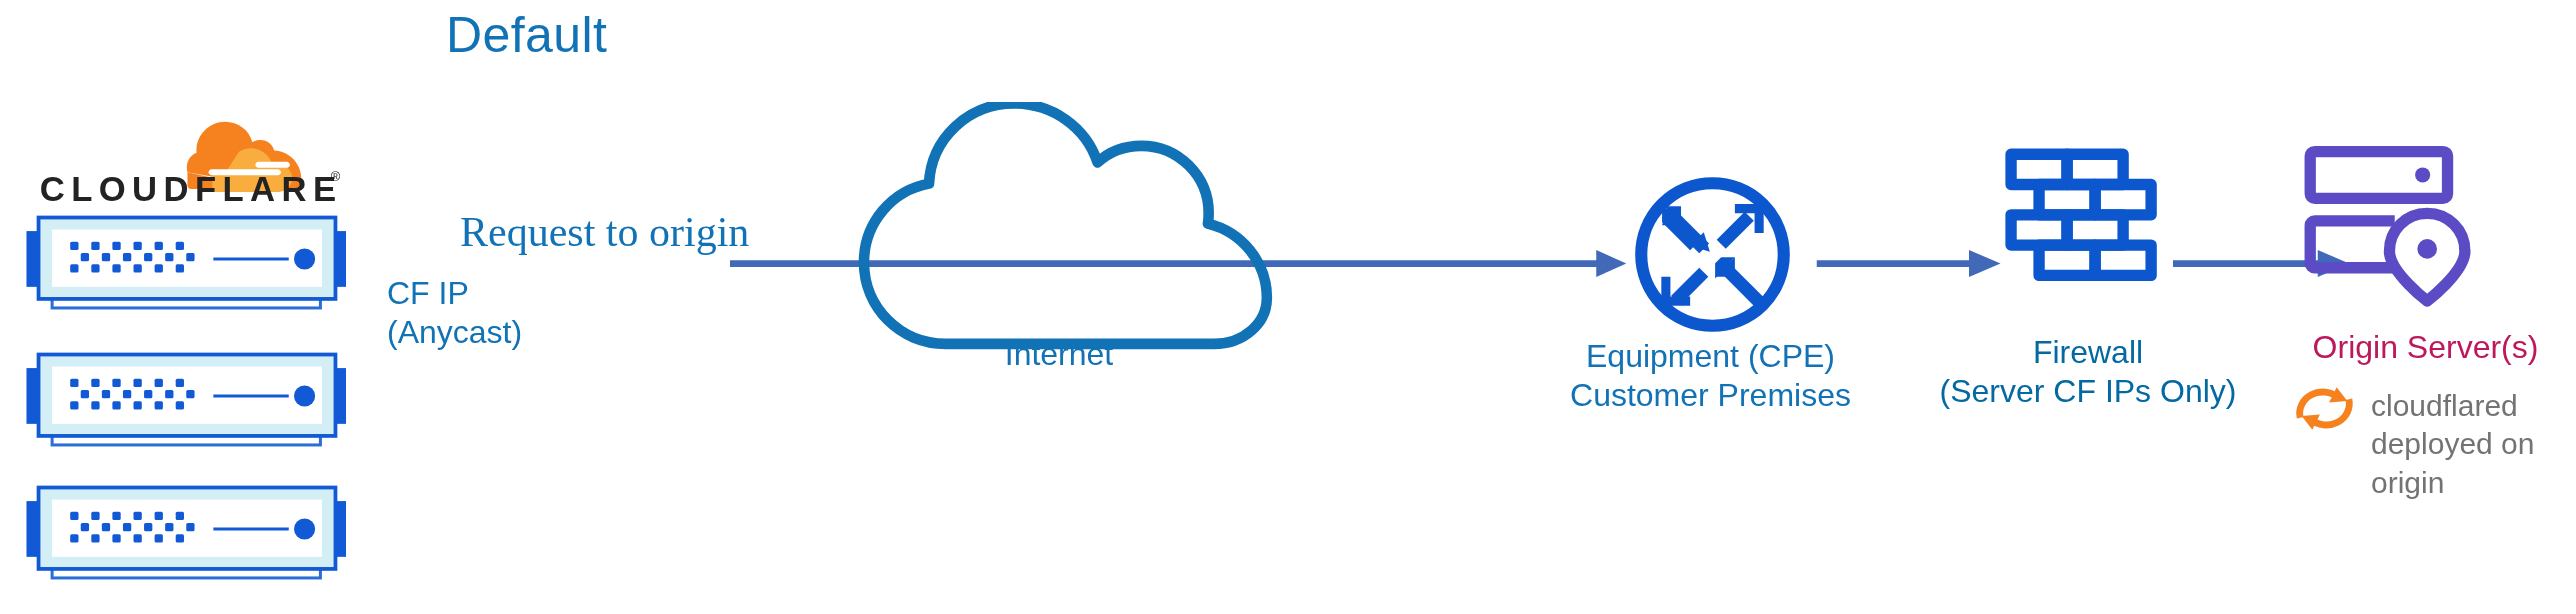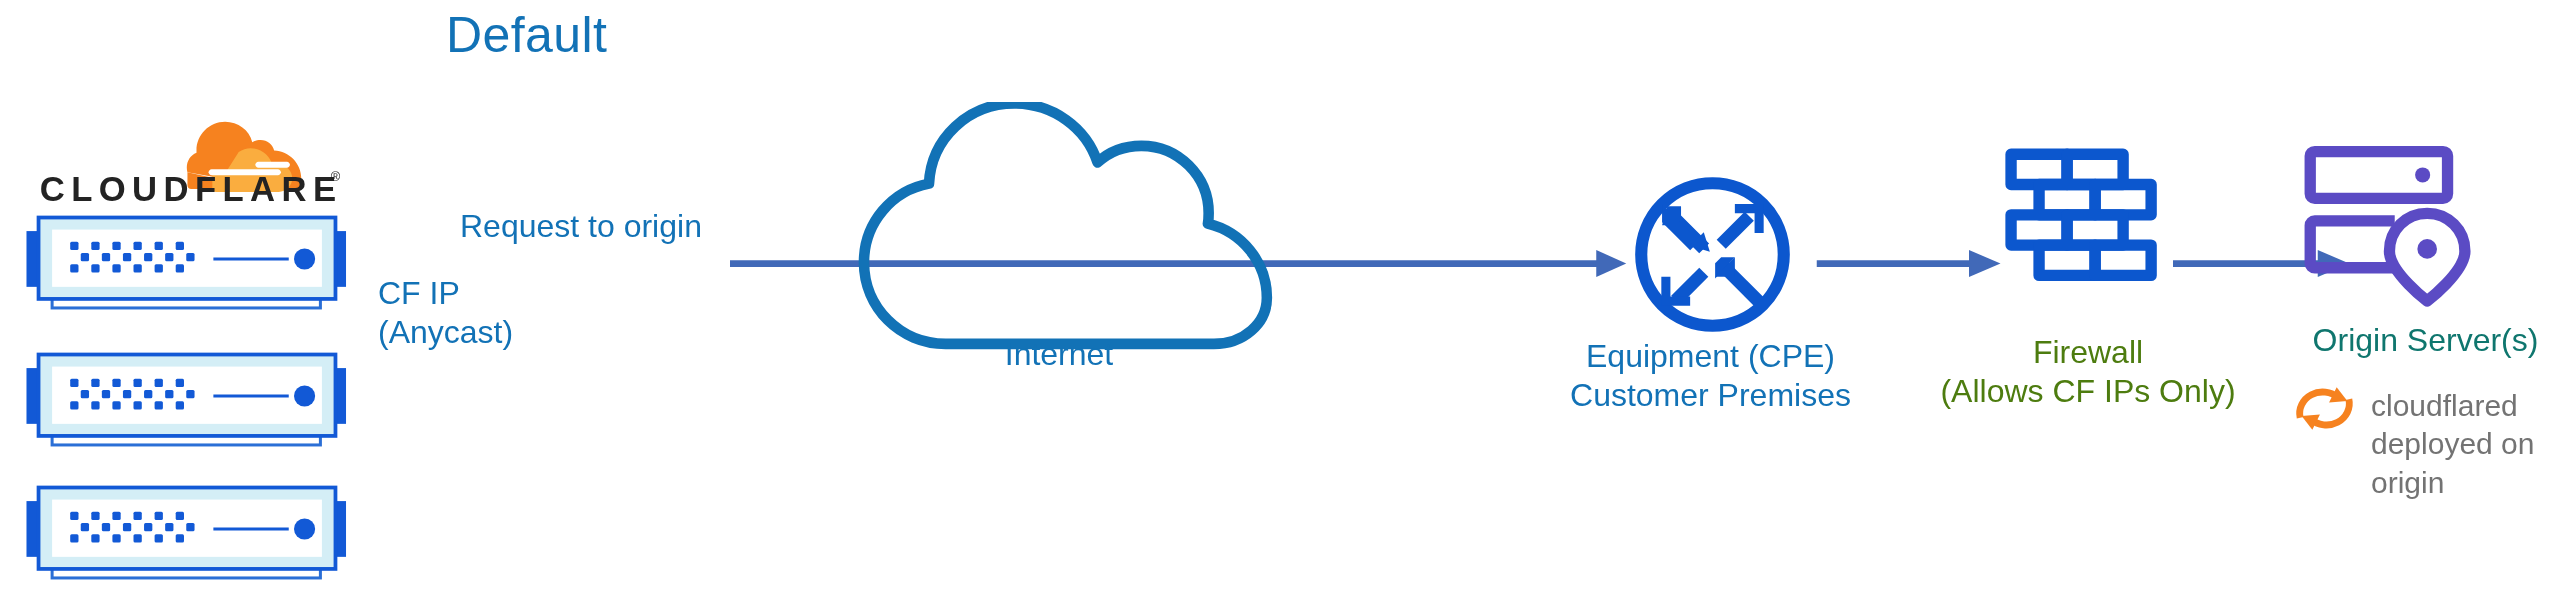--- a/index.html
+++ b/index.html
@@ -36,26 +36,27 @@
   
   .cf-server { width: 341px; height: 104px; }
   #cf-server-1 { left: 15px; top: 213px; }
   #cf-server-2 { left: 15px; top: 350px; }
   #cf-server-3 { left: 15px; top: 483px; }
 
   
   #label-request-to-origin {
     left: 460px;
     top: 208px;
-    font-size: 32px;
-    color: #1272b6;
-    white-space: nowrap;
+    font-size: 42px;
+    color: #1272b6;
+    white-space: nowrap;
+    font-family: Liberation Serif, serif;
   }
   #label-cf-ip {
-    left: 378px;
+    left: 387px;
     top: 274px;
     font-size: 32px;
     color: #1272b6;
     line-height: 1.22;
     white-space: nowrap;
   }
 
   
   #arrow-main { left: 726px; top: 241px; width: 908px; height: 45px; }
 
@@ -87,36 +88,36 @@
   #arrow-cpe-firewall { left: 1816px; top: 241px; width: 189px; height: 45px; }
 
   
   #firewall-icon { left: 2005px; top: 148px; width: 159px; height: 148px; }
   #label-firewall {
     left: 1899px;
     top: 333px;
     width: 378px;
     text-align: center;
     font-size: 32px;
-    color: #4d7c0f;
+    color: #0369a1;
     line-height: 1.22;
   }
 
   
   #arrow-firewall-origin { left: 2172px; top: 241px; width: 182px; height: 45px; }
 
   
   #origin-icon { left: 2304px; top: 144px; width: 189px; height: 166px; }
   #label-origin {
     left: 2278px;
-    top: 322px;
+    top: 329px;
     width: 295px;
     text-align: center;
     font-size: 32px;
-    color: #0f766e;
+    color: #be185d;
     white-space: nowrap;
   }
 
   
   #cloudflared-icon { left: 2291px; top: 378px; width: 67px; height: 61px; }
   #label-cloudflared {
     left: 2371px;
     top: 387px;
     font-size: 30px;
     color: #737373;
@@ -312,21 +313,21 @@
         <rect x="8" y="88" width="74" height="40"></rect>
         <rect x="82" y="88" width="74" height="40"></rect>
 
         <rect x="45" y="128" width="74" height="40"></rect>
         <rect x="119" y="128" width="74" height="40"></rect>
       </g>
     </svg>
   </div>
   <div class="abs" id="label-firewall">
     <div>Firewall</div>
-    <div>(Allows CF IPs Only)</div>
+    <div>(Server CF IPs Only)</div>
   </div>
 
   <div class="abs" id="arrow-firewall-origin">
     <svg width="182" height="45" viewBox="0 0 240 60" aria-hidden="true">
       <line x1="0" y1="30" x2="198" y2="30" stroke="#4169b8" stroke-width="9"></line>
       <polygon points="193,12 235,30 193,48" fill="#4169b8"></polygon>
     </svg>
   </div>
 
   <div class="abs" id="origin-icon">

